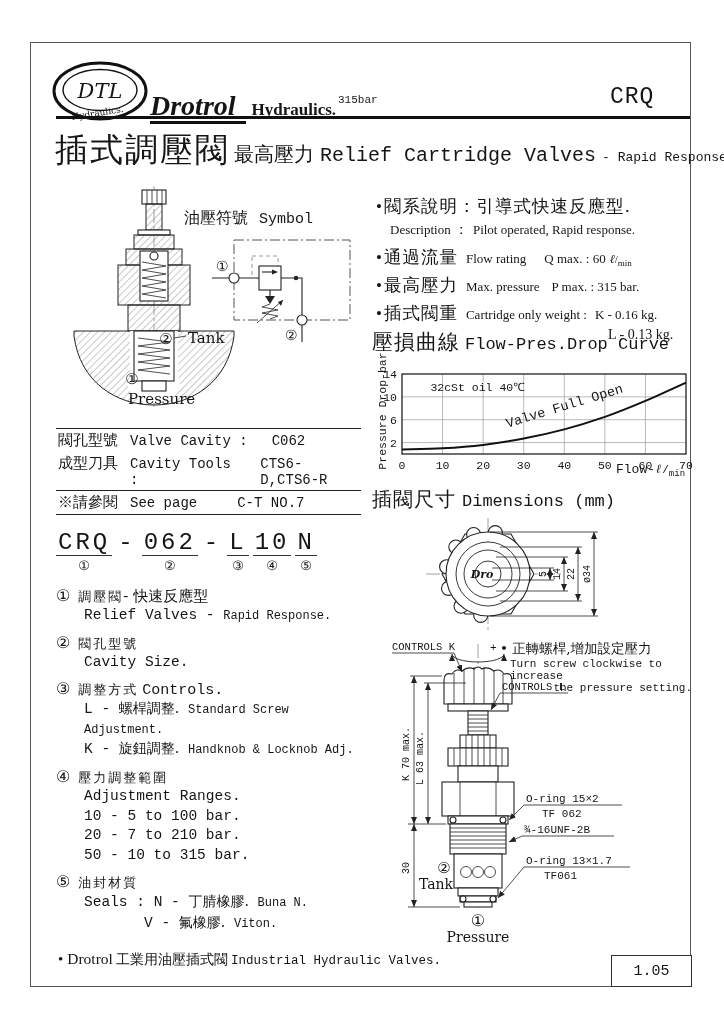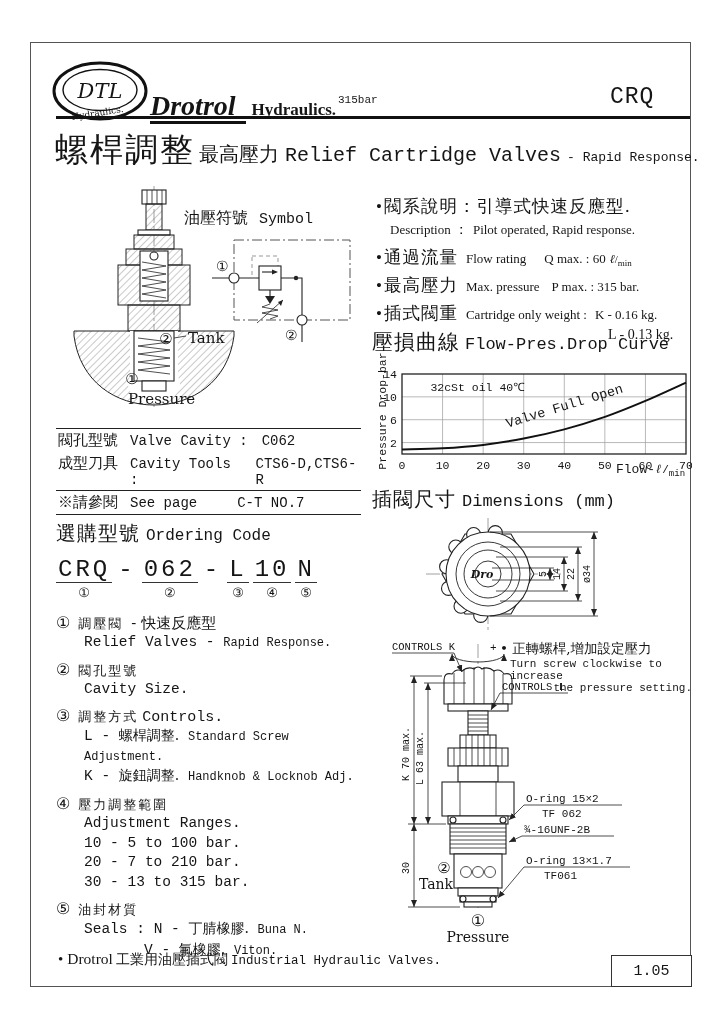--- a/index.html
+++ b/index.html
@@ -56,38 +56,38 @@
   .axis{fill:none;stroke:#222;stroke-width:1.3;}
   .curve{fill:none;stroke:#111;stroke-width:2;}
   .tick{font-size:11.5px;font-family:"Liberation Mono","DejaVu Sans Mono",monospace;}
   .anno{font-size:11.5px;font-family:"Liberation Mono","DejaVu Sans Mono",monospace;}
   .curvelabel{font-size:13.5px;font-family:"Liberation Mono","DejaVu Sans Mono",monospace;}
   
   #cavity-table{left:56px;top:428px;width:305px;border-top:1.5px solid #222;border-bottom:1.5px solid #222;}
   .cav-row{display:flex;align-items:baseline;padding:2px 2px;}
   .cav-zh{font-size:15px;width:72px;flex:none;}
   .cav-en{font-size:14px;}
-  .cav-val{font-size:14px;margin-left:14px;}
+  .cav-val{font-size:14px;margin-left:24px;}
   #cav-see{border-top:1.5px solid #222;}
   #cav-see .cav-val{margin-left:40px;}
   
   #ordering{left:56px;top:520px;width:312px;}
   #ordering-title .a{font-size:20px;letter-spacing:1px;}
   #ordering-title .b{font-size:16px;margin-left:6px;}
   #code-row{display:flex;align-items:flex-start;margin-top:10px;}
   .seg{display:flex;flex-direction:column;align-items:center;margin-right:4px;}
   .seg .code{font-size:24px;letter-spacing:3px;padding:0 2px;border-bottom:1.5px solid #333;line-height:1.05;}
   .seg.dash .code{border-bottom:none;}
   .seg .cnum{font-size:13px;margin-top:2px;min-height:15px;}
   #items{margin-top:12px;}
   .item{margin-bottom:7px;}
   .item-head{display:flex;align-items:baseline;}
   .inum{font-size:16px;margin-right:8px;}
   .izh{font-size:13px;letter-spacing:2px;}
-  .izh-suf{font-size:15px;margin-left:8px;}
+  .izh-suf{font-size:15px;margin-left:0;}
   .ien{font-size:15px;margin-left:4px;}
   .item-line{margin-left:28px;font-size:14.5px;line-height:1.35;}
   .item-line .small{font-size:12px;}
   .optzh{font-size:14px;}
   #seal-line2{margin-left:88px;}
   
   #dim-title{left:372px;top:486px;white-space:nowrap;}
   #dim-title .a{font-size:20px;letter-spacing:1px;}
   #dim-title .b{font-size:17px;margin-left:6px;}
   #sideview-note{left:500px;top:640px;width:192px;}
@@ -115,21 +115,21 @@
   <text x="48" y="56" text-anchor="middle" font-size="9" transform="rotate(-9 48 56)" class="svgzh">Hydraulics.</text>
 </svg>
 <div id="brand-block" class="abs">
   <span id="brand-name" class="serif">Drotrol</span><span id="brand-suffix" class="serif">Hydraulics.</span>
 </div>
 <div id="pressure-note" class="abs mono">315bar</div>
 <div id="series-code" class="abs mono">CRQ</div>
 <div id="header-rule" class="abs"></div>
 
 <div id="title-row" class="abs">
-  <span id="title-zh" class="zh">螺桿調整</span><span id="title-zh-sub" class="zh">最高壓力</span><span id="title-en" class="mono">Relief Cartridge Valves</span><span id="title-en-sub" class="mono">- Rapid Response.</span>
+  <span id="title-zh" class="zh">插式調壓閥</span><span id="title-zh-sub" class="zh">最高壓力</span><span id="title-en" class="mono">Relief Cartridge Valves</span><span id="title-en-sub" class="mono">- Rapid Response.</span>
 </div>
 
 <svg class="abs" style="left:66px;top:186px;" width="170" height="222" viewBox="0 0 170 222">
   <defs>
     <pattern id="h1" width="5" height="5" patternTransform="rotate(45)" patternUnits="userSpaceOnUse">
       <line x1="0" y1="0" x2="0" y2="5" stroke="#777" stroke-width="0.8"></line>
     </pattern>
   </defs>
   <line x1="88" y1="0" x2="88" y2="222" class="cl"></line>
   <g>
@@ -264,23 +264,20 @@
     <span class="cav-val">CTS6-D,CTS6-R</span>
   </div>
   <div class="cav-row" id="cav-see">
     <span class="cav-zh zh">※請參閱</span>
     <span class="cav-en">See page</span>
     <span class="cav-val">C-T NO.7</span>
   </div>
 </div>
 
 <div id="ordering" class="abs">
-  <div id="ordering-title">
-    <span class="a zh">選購型號</span><span class="b mono">Ordering Code</span>
-  </div>
   <div id="code-row" class="mono">
     <div class="seg">
       <span class="code">CRQ</span>
       <span class="cnum">①</span>
     </div>
     <div class="seg dash">
       <span class="code">-</span>
         <span class="cnum"></span>
     </div>
     <div class="seg">
@@ -335,21 +332,21 @@
         <span class="small">Handknob &amp; Locknob Adj.</span></div>
     </div>
     <div class="item">
       <div class="item-head">
         <span class="inum zh">④</span>
         <span class="izh zh">壓力調整範圍</span>
       </div>
       <div class="item-line mono">Adjustment Ranges.</div>
       <div class="item-line mono">10 -  5 to 100 bar.</div>
       <div class="item-line mono">20 -  7 to 210 bar.</div>
-      <div class="item-line mono">30 - 13 to 315 bar.</div>
+      <div class="item-line mono">50 - 10 to 315 bar.</div>
     </div>
     <div class="item">
       <div class="item-head">
         <span class="inum zh">⑤</span>
         <span class="izh zh">油封材質</span>
       </div>
       <div class="item-line mono"><span>Seals : </span><span>N -</span>
         <span class="optzh zh">丁腈橡膠.</span>
         <span class="small">Buna N.</span></div>
       <div class="item-line mono" id="seal-line2"><span>V -</span>

